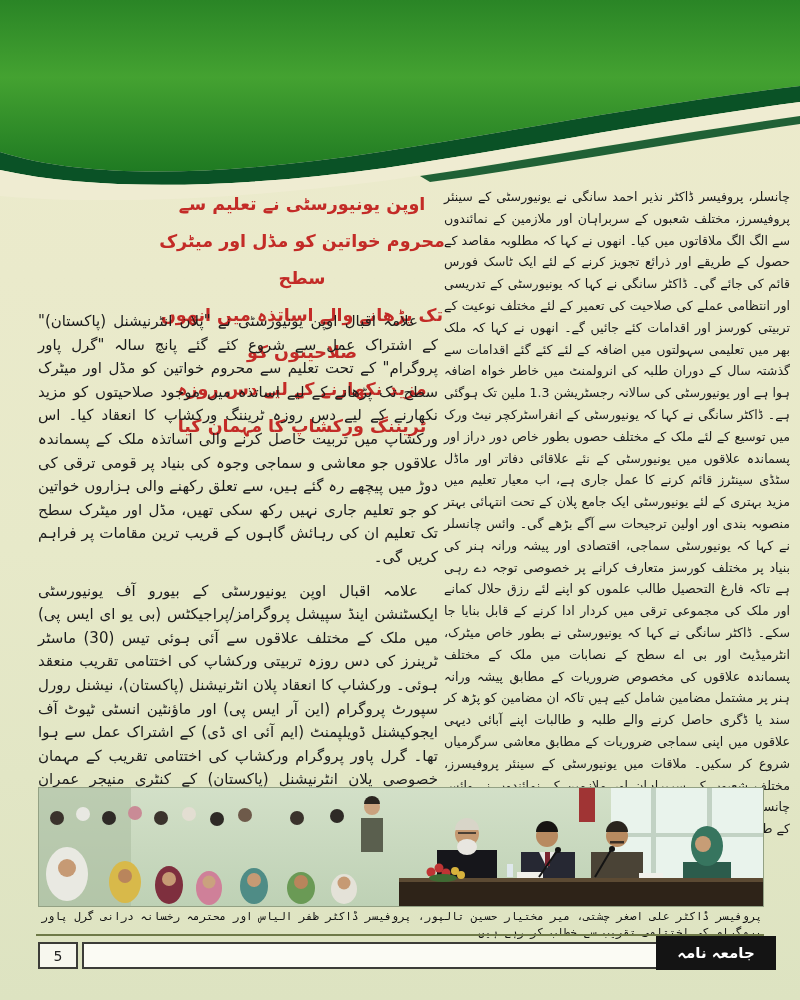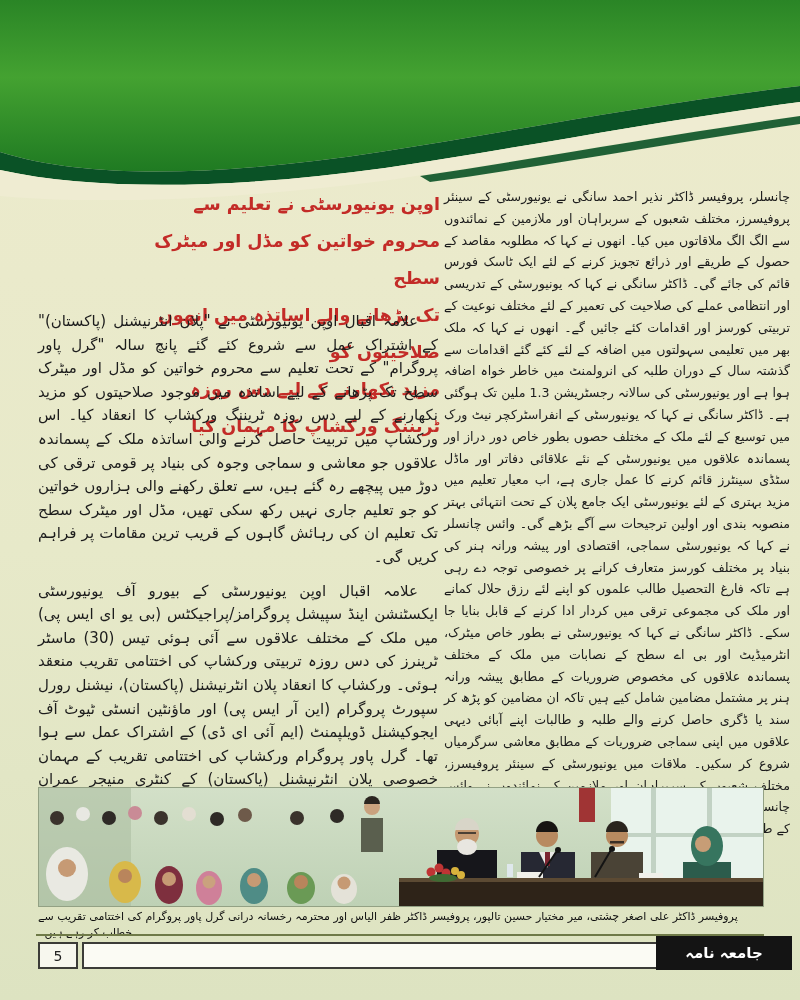--- a/index.html
+++ b/index.html
@@ -4,57 +4,57 @@
 <style>
   html,body{margin:0;padding:0;}
   .page{
     position:relative; width:800px; height:1000px; overflow:hidden;
     background:linear-gradient(180deg,#edebcd 0%,#e7e9c9 55%,#dde3c1 100%);
     font-family:"DejaVu Sans", sans-serif;
   }
   .header-art{position:absolute;top:0;left:0;width:800px;height:200px;}
   .logo{position:absolute;top:20px;left:52px;width:136px;height:112px;}
   .headline{
-    position:absolute;top:186px;left:140px;width:300px;
-    direction:rtl;color:#c32b27;font-weight:bold;
+    position:absolute;top:186px;left:152px;width:300px;
+    direction:rtl;text-align:center;color:#c32b27;font-weight:bold;
     font-size:17.5px;line-height:37px;
   }
   .right-col{
     position:absolute;top:186px;right:10px;width:346px;
     direction:rtl;text-align:justify;color:#1c1c1c;
     font-size:12.6px;line-height:21.8px;
   }
   .left-col{
     position:absolute;top:310px;left:38px;width:400px;
     direction:rtl;text-align:justify;color:#1c1c1c;
     font-size:15px;line-height:23.6px;
   }
   .left-col p{margin:0 0 10px 0;text-indent:20px;}
   .right-col p{margin:0;}
   .photo{
     position:absolute;top:787px;left:38px;width:724px;height:118px;
     border:1px solid #93a184;background:#c9dac0;box-sizing:content-box;
   }
   .caption{
     position:absolute;top:909px;left:38px;width:724px;
-    direction:rtl;text-align:left;color:#101010;font-size:11px;line-height:16px;
+    direction:rtl;text-align:right;color:#101010;font-size:11px;line-height:16px;font-family:Liberation Mono, monospace;
   }
   .rule{position:absolute;top:934px;left:36px;width:728px;height:2px;background:#6f7a48;}
   .page-num-box{
     position:absolute;top:942px;left:38px;width:36px;height:23px;
     background:#f7f7ee;border:2px solid #3c3c38;
     display:flex;align-items:center;justify-content:center;
     font-size:14px;color:#222;
   }
   .footer-bar{
     position:absolute;top:942px;left:82px;width:648px;height:23px;
     background:#fbfbf4;border:2px solid #3c3c38;
   }
   .masthead{
-    position:absolute;top:936px;left:656px;width:136px;height:34px;
+    position:absolute;top:936px;left:656px;width:120px;height:34px;
     background:#141414;color:#fff;display:flex;align-items:center;justify-content:center;
     direction:rtl;font-size:15px;font-weight:bold;
   }
   .svg-abs{display:block;width:100%;height:100%;}
 </style>
 </head>
 <body>
 
 <div class="page">
 

